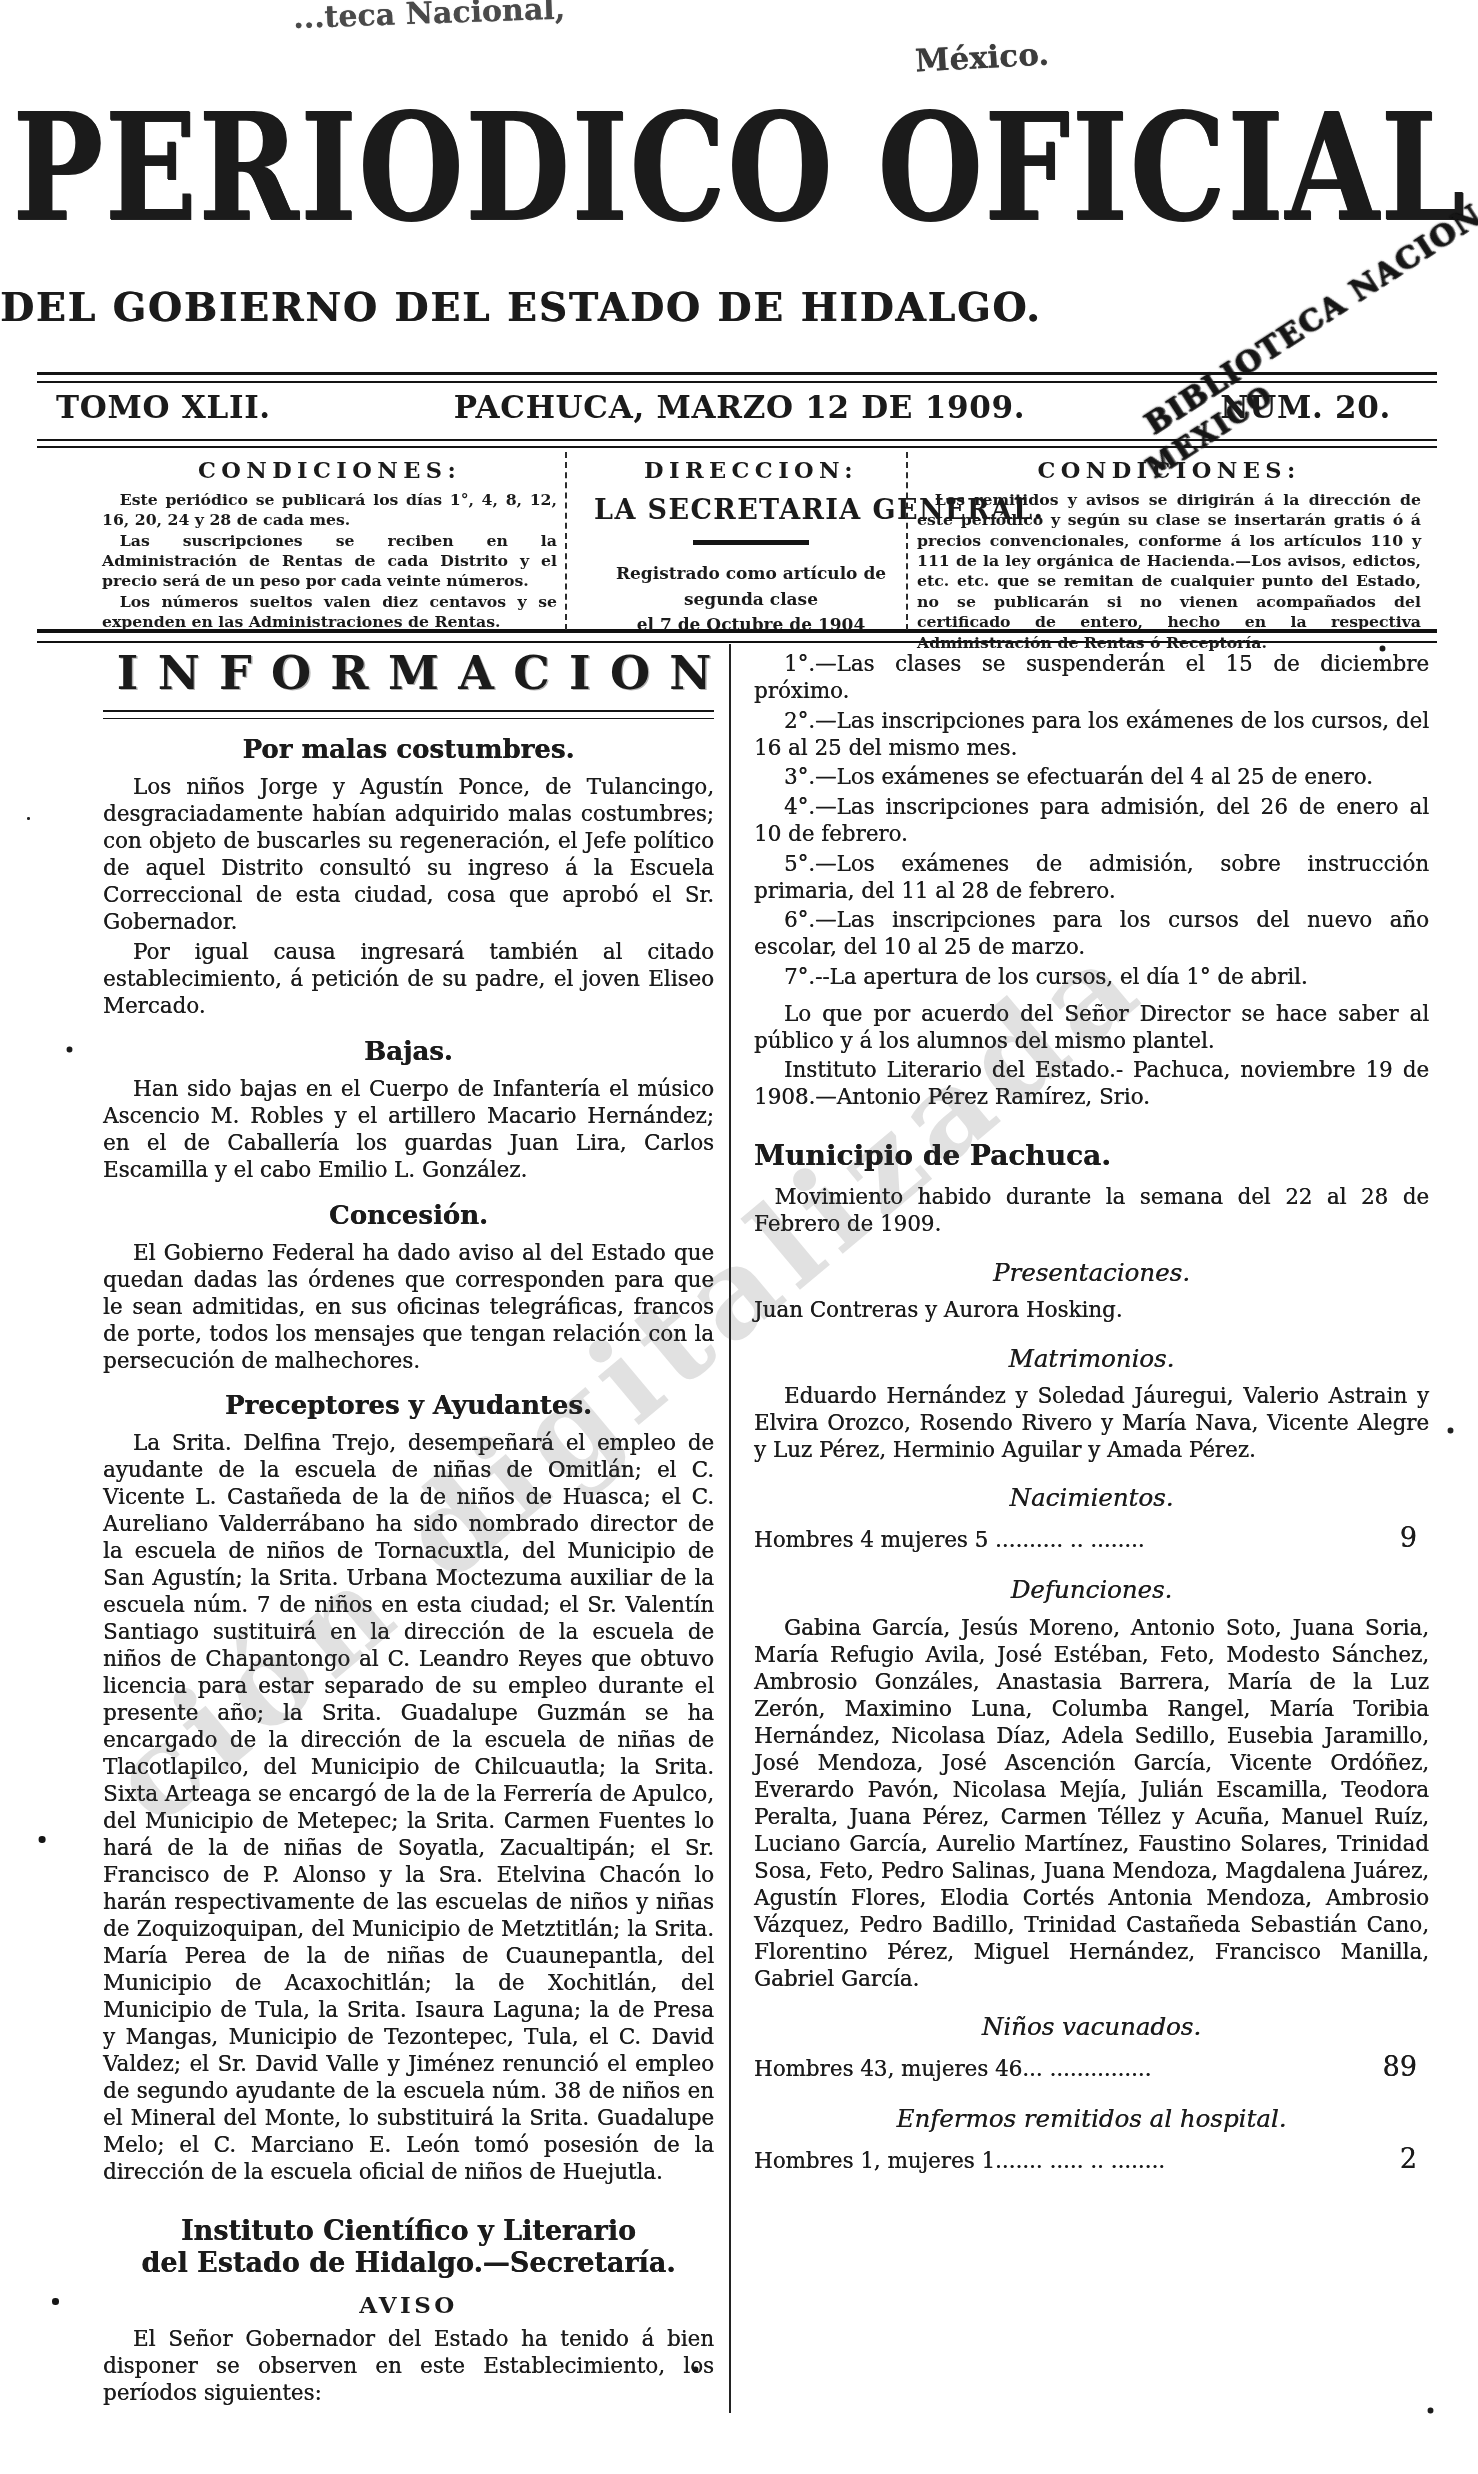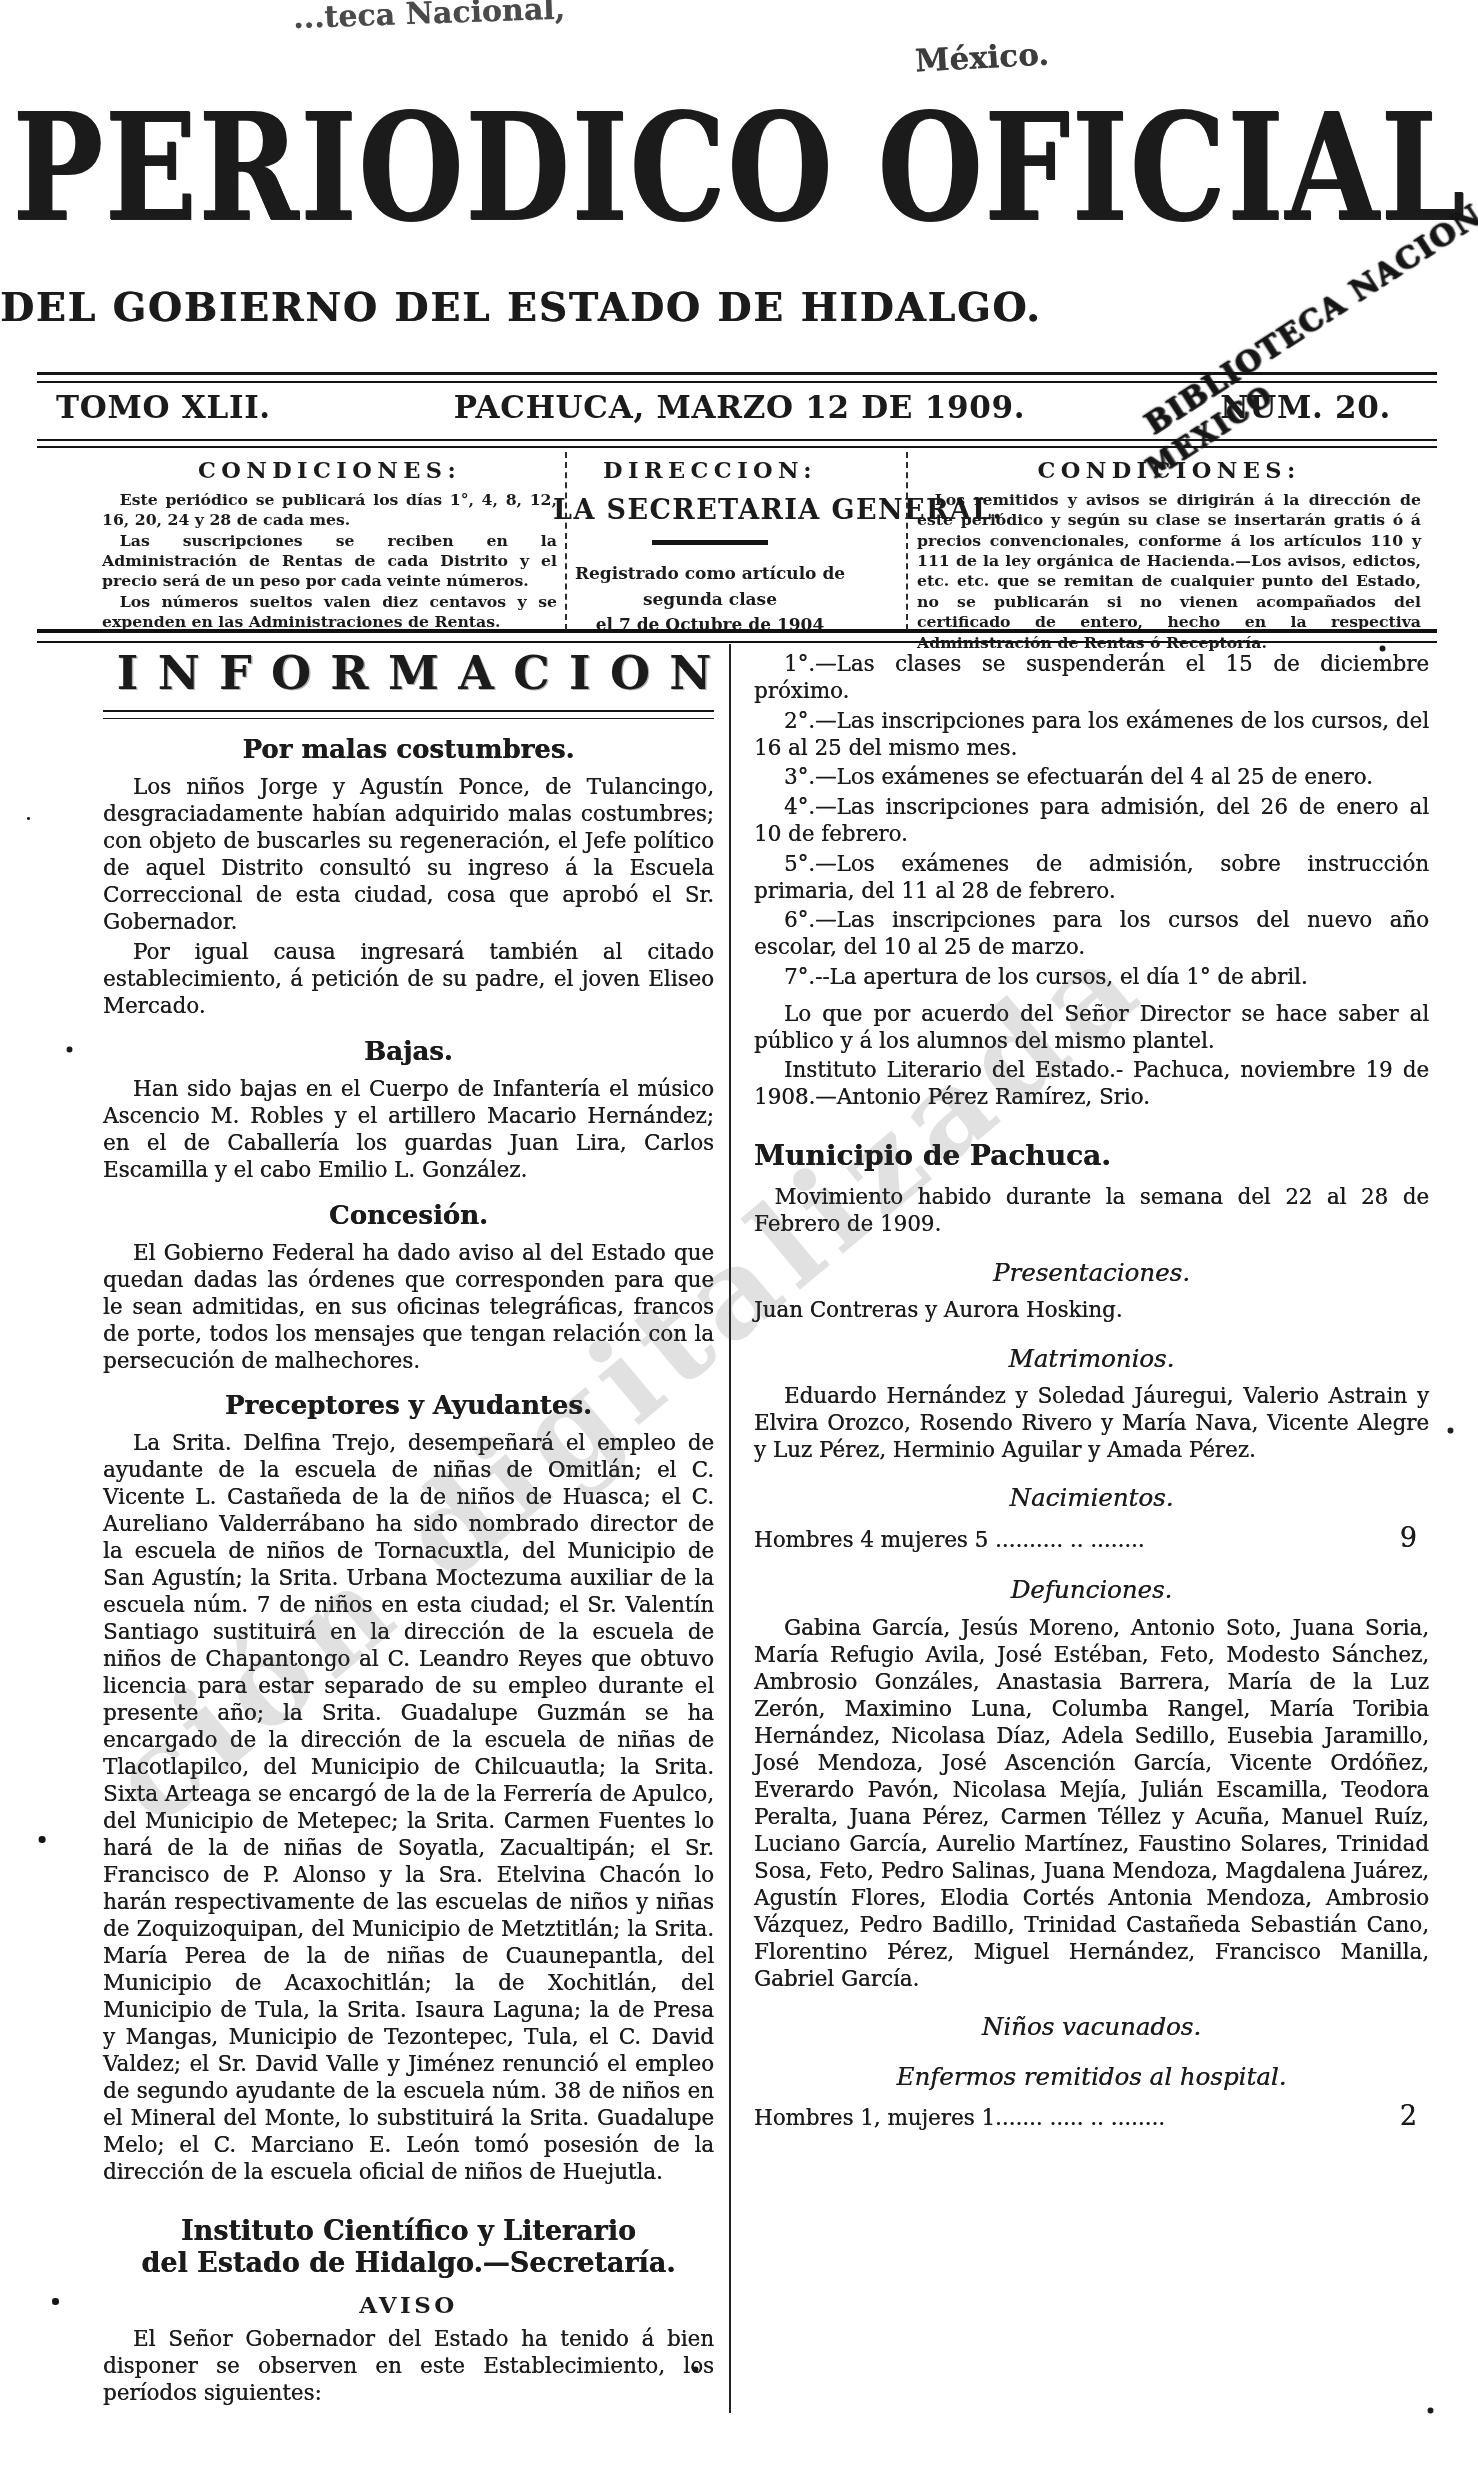--- a/index.html
+++ b/index.html
@@ -56,21 +56,21 @@
     position:absolute;top:389px;left:0;width:100%;
     display:grid;grid-template-columns:1fr auto 1fr;align-items:baseline;
     font-size:31px;font-weight:bold;letter-spacing:0.7px;
   }
   .dateline .tomo{padding-left:56px;justify-self:start;}
   .dateline .date{justify-self:center;}
   .dateline .num{padding-right:88px;justify-self:end;}
   
   .box{position:absolute;top:457px;}
   .box-left{left:102px;width:455px;}
-  .box-mid{left:553px;width:314px;text-align:center;}
+  .box-mid{left:594px;width:314px;text-align:center;}
   .box-right{left:917px;width:504px;}
   .vsep{position:absolute;top:452px;height:178px;width:0;border-left:2px dashed #2c2c2c;}
   .vsep1{left:565px;}
   .vsep2{left:906px;}
   .box-title{text-align:center;font-size:22.5px;font-weight:bold;letter-spacing:5.4px;margin:0 0 6.8px 0;}
   .box p{font-size:15.7px;font-weight:bold;line-height:1.3;text-align:justify;margin:0;text-indent:17.7px;}
   .box-mid .dir-name{font-size:27px;font-weight:bold;letter-spacing:1.4px;margin-top:11px;white-space:nowrap;}
   .box-mid .mini-rule{width:116px;height:4.8px;background:#141414;margin:15px auto 16.3px auto;}
   .box-mid .note{font-size:17px;font-weight:bold;line-height:1.5;text-indent:0;text-align:center;}
   
@@ -213,20 +213,24 @@
     <h3 class="ital">Nacimientos.</h3>
     <div class="stat">
       <span class="lbl">Hombres 4 mujeres 5 ..........  .. ........</span>
       <span class="val">9</span>
     </div>
 
     <h3 class="ital">Defunciones.</h3>
     <p>Gabina García, Jesús Moreno, Antonio Soto, Juana Soria, María Refugio Avila, José Estéban, Feto, Modesto Sánchez, Ambrosio Gonzáles, Anastasia Barrera, María de la Luz Zerón, Maximino Luna, Columba Rangel, María Toribia Hernández, Nicolasa Díaz, Adela Sedillo, Eusebia Jaramillo, José Mendoza, José Ascención García, Vicente Ordóñez, Everardo Pavón, Nicolasa Mejía, Julián Escamilla, Teodora Peralta, Juana Pérez, Carmen Téllez y Acuña, Manuel Ruíz, Luciano García, Aurelio Martínez, Faustino Solares, Trinidad Sosa, Feto, Pedro Salinas, Juana Mendoza, Magdalena Juárez, Agustín Flores, Elodia Cortés Antonia Mendoza, Ambrosio Vázquez, Pedro Badillo, Trinidad Castañeda Sebastián Cano, Florentino Pérez, Miguel Hernández, Francisco Manilla, Gabriel García.</p>
 
     <h3 class="ital">Niños vacunados.</h3>
+    <div class="stat">
+      <span class="lbl">Hombres 43, mujeres 46... ...............</span>
+      <span class="val">89</span>
+    </div>
 
     <h3 class="ital">Enfermos remitidos al hospital.</h3>
     <div class="stat">
       <span class="lbl">Hombres 1, mujeres 1....... ..... .. ........</span>
       <span class="val">2</span>
     </div>
   </div>
 
   <div class="watermark">ción digitalizada</div>
 

